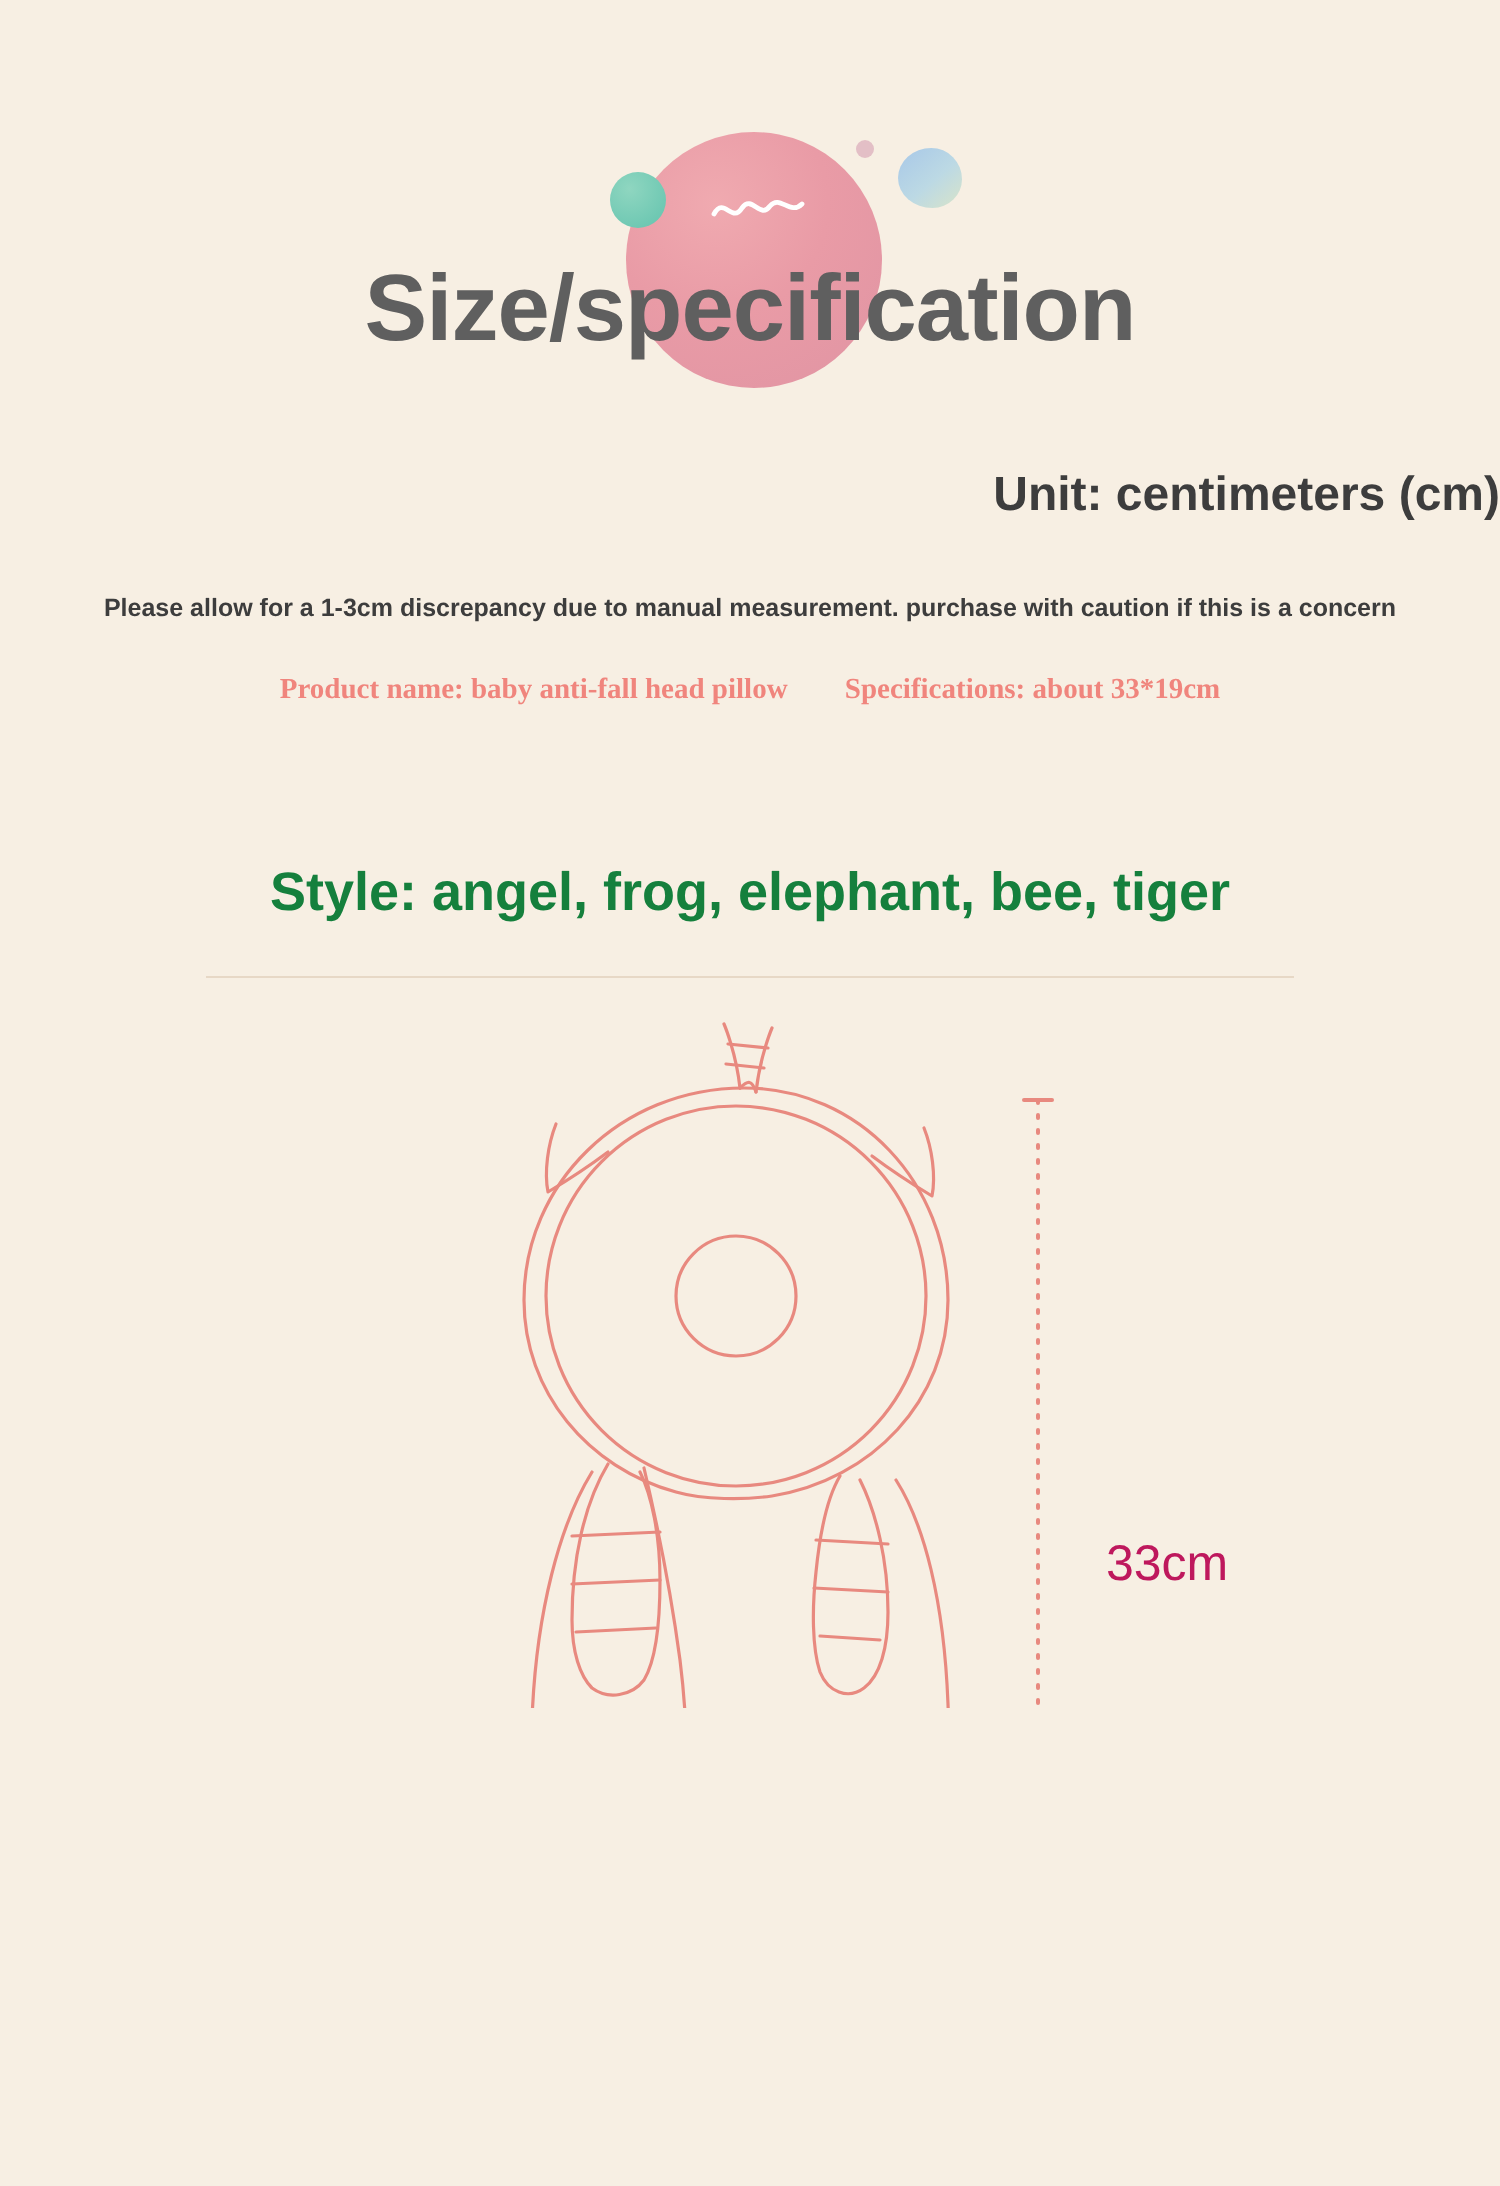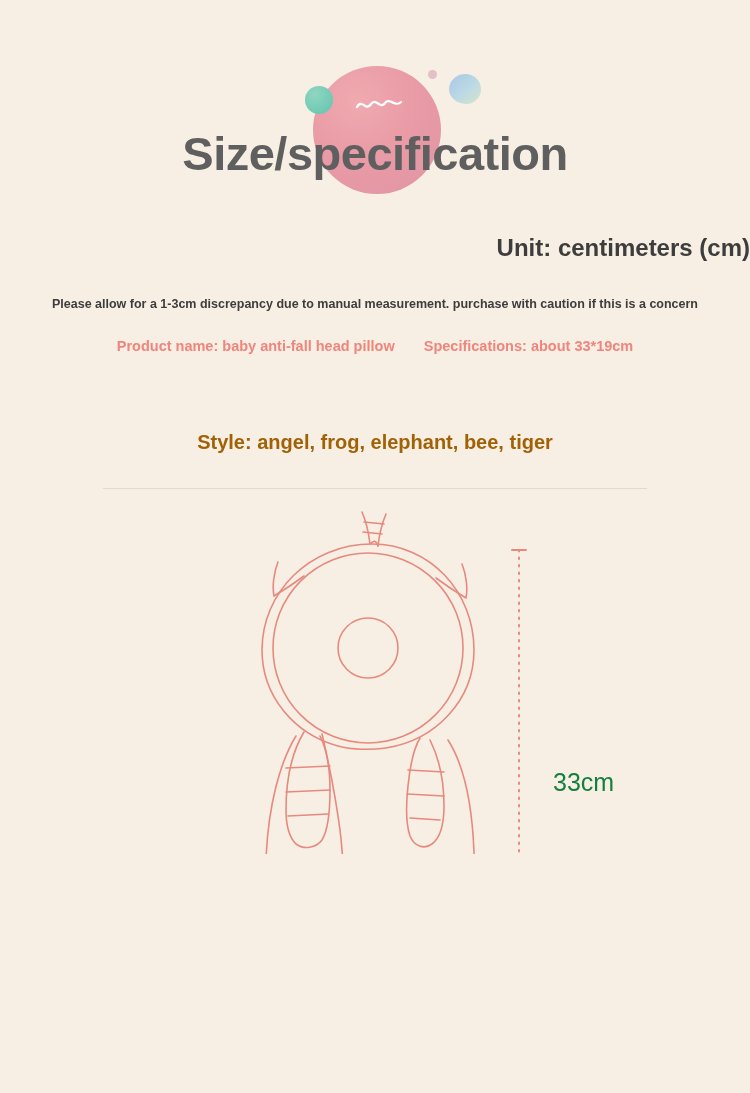--- a/index.html
+++ b/index.html
@@ -106,48 +106,48 @@
     width: 750px;
     text-align: center;
     color: #f08079;
     font-weight: bold;
     white-space: nowrap;
   }
   .spec-row span {
     display: inline-block;
     vertical-align: middle;
   }
-  .row1 { top: 337px; font-size: 14.5px; }
+  .row1 { top: 337px; font-size: 14.5px; font-family: Liberation Serif, serif; }
   .row1 .left  { color: #f0857d; }
   .row1 .right { color: #f0857d; margin-left: 25px; }
   .row2 { top: 382px; }
   .row2 .left  { font-size: 19px; color: #ef6f6a; }
   .row2 .right { font-size: 15px; color: #f0857d; margin-left: 22px; }
-  .row3 { top: 430px; font-size: 20px; color: #a16207; }
+  .row3 { top: 430px; font-size: 27px; color: #15803d; }
 
   .divider {
     position: absolute;
     left: 103px;
     top: 488px;
     width: 544px;
     height: 1px;
     background: #e7d8c6;
   }
 
   
   .diagram {
     position: absolute;
     left: 0;
     top: 500px;
     width: 750px;
     height: 580px;
   }
   .dim-label {
     position: absolute;
-    color: #15803d;
+    color: #be185d;
     font-size: 25px;
     font-weight: normal;
   }
   .dim-33 { left: 553px; top: 768px; }
   .dim-19 { left: 321px; top: 1030px; }
   .dim-6  { left: 533px; top: 1059px; }
 </style>
 </head>
 <body>
 

